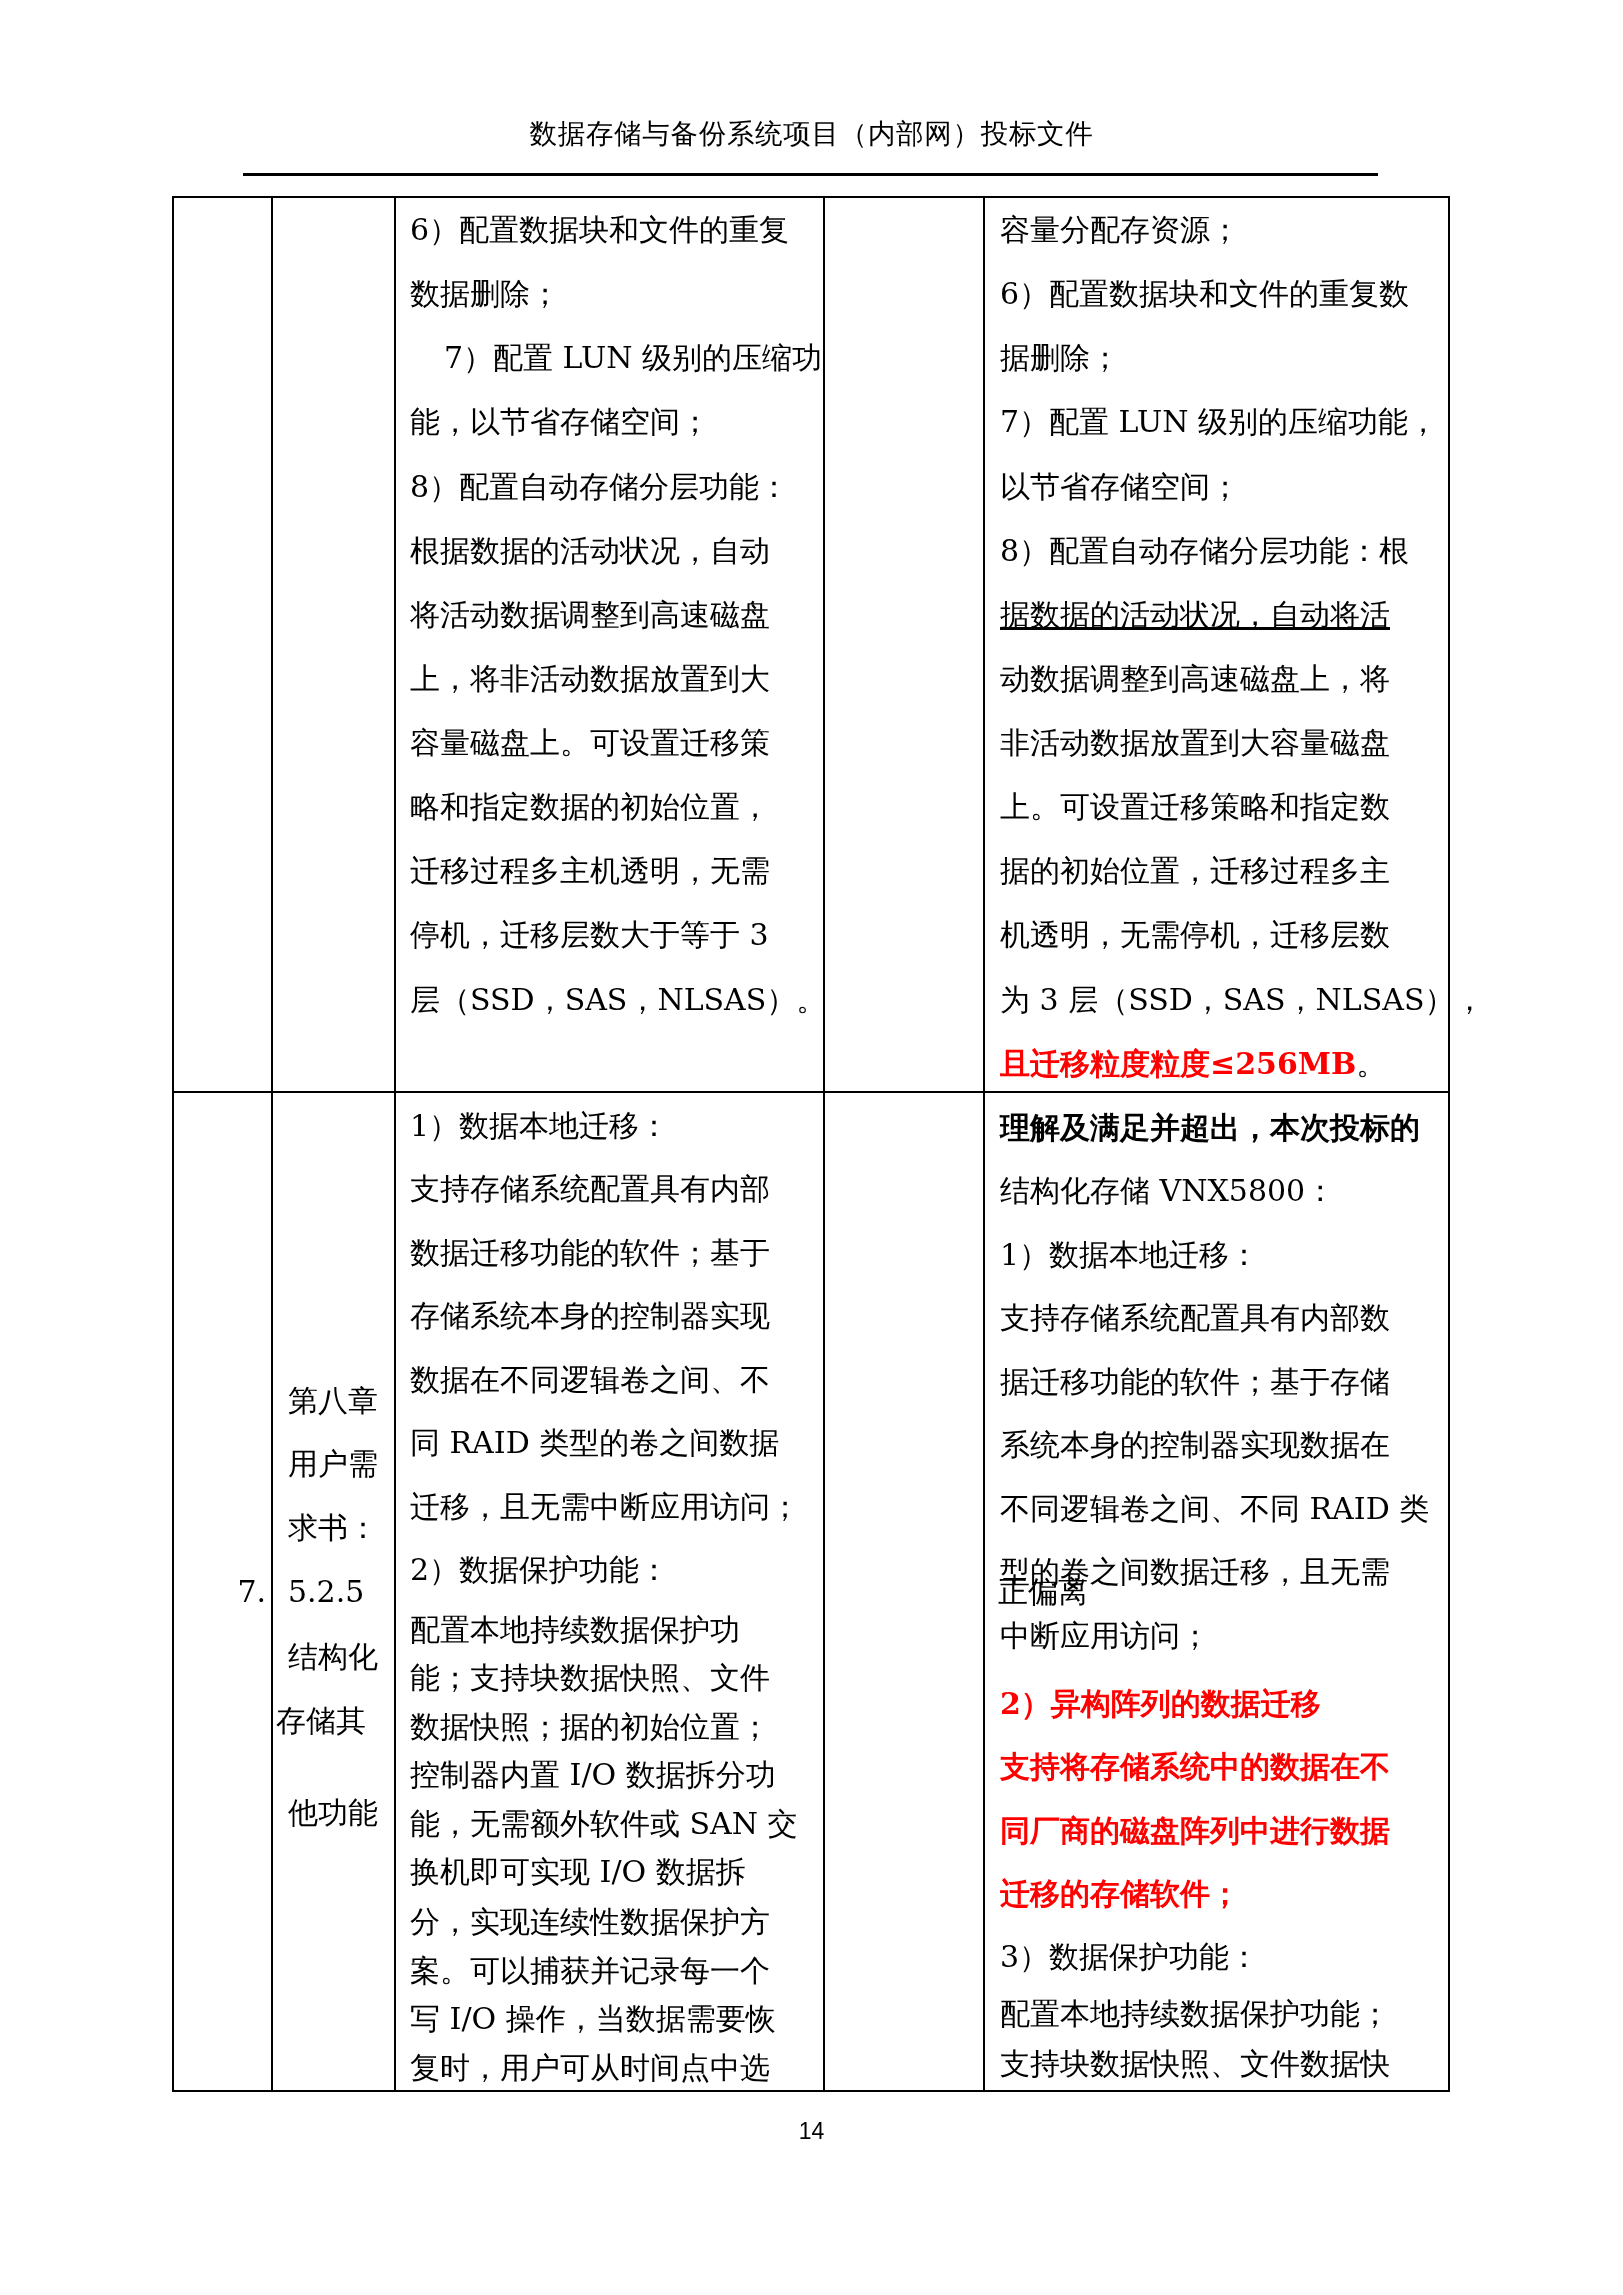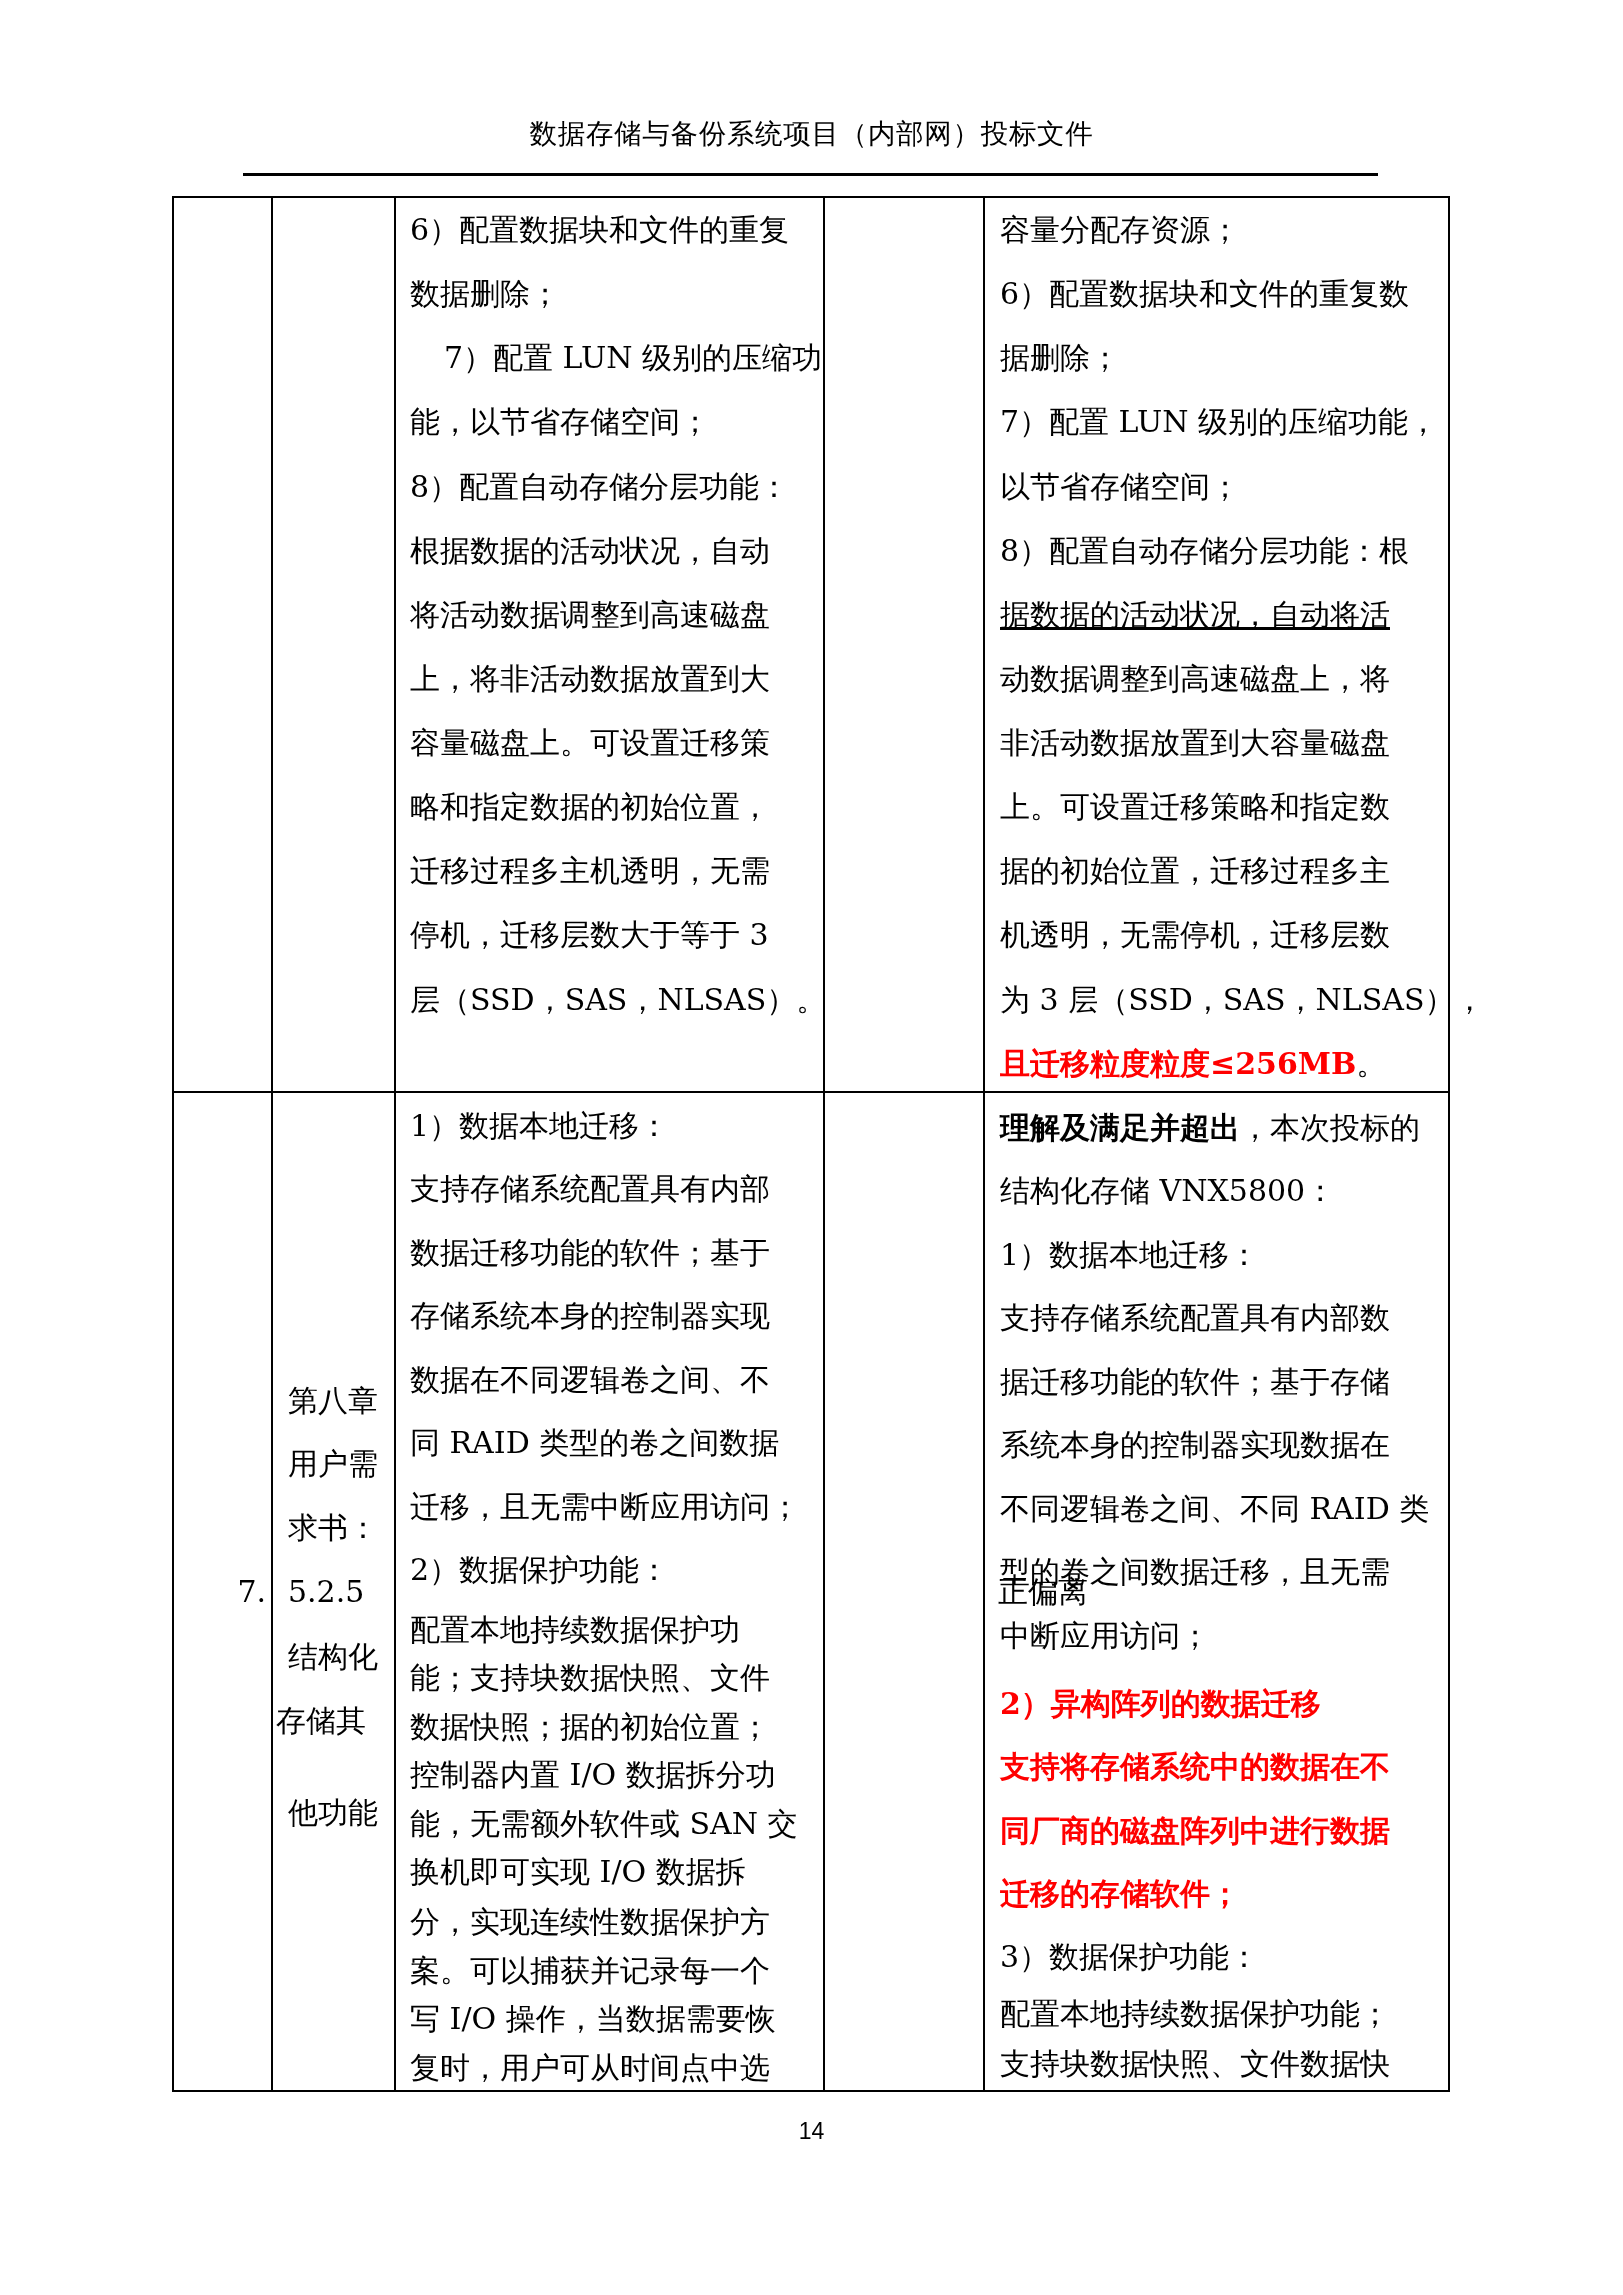--- a/index.html
+++ b/index.html
@@ -87,21 +87,21 @@
       <div class="line" style="left: 238px; top: 1415px;"><span>配置本地持续数据保护功</span></div>
       <div class="line" style="left: 238px; top: 1463px;"><span>能；支持块数据快照、文件</span></div>
       <div class="line" style="left: 238px; top: 1512px;"><span>数据快照；据的初始位置；</span></div>
       <div class="line" style="left: 238px; top: 1560px;"><span>控制器内置 I/O 数据拆分功</span></div>
       <div class="line" style="left: 238px; top: 1609px;"><span>能，无需额外软件或 SAN 交</span></div>
       <div class="line" style="left: 238px; top: 1657px;"><span>换机即可实现 I/O 数据拆</span></div>
       <div class="line" style="left: 238px; top: 1707px;"><span>分，实现连续性数据保护方</span></div>
       <div class="line" style="left: 238px; top: 1756px;"><span>案。可以捕获并记录每一个</span></div>
       <div class="line" style="left: 238px; top: 1804px;"><span>写 I/O 操作，当数据需要恢</span></div>
       <div class="line" style="left: 238px; top: 1853px;"><span>复时，用户可从时间点中选</span></div>
-      <div class="line" style="left: 828px; top: 913px;"><span class="seg-bold">理解及满足并超出</span><span style="color: rgb(0, 0, 0); font-weight: normal;">，本次投标的</span></div>
+      <div class="line" style="left: 828px; top: 913px;"><span class="seg-bold">理解及满足并超出</span><span style="color: rgb(0, 0, 0); font-weight: bold;">，本次投标的</span></div>
       <div class="line" style="left: 828px; top: 976px;"><span>结构化存储 VNX5800：</span></div>
       <div class="line" style="left: 828px; top: 1040px;"><span>1）数据本地迁移：</span></div>
       <div class="line" style="left: 828px; top: 1103px;"><span>支持存储系统配置具有内部数</span></div>
       <div class="line" style="left: 828px; top: 1167px;"><span>据迁移功能的软件；基于存储</span></div>
       <div class="line" style="left: 828px; top: 1230px;"><span>系统本身的控制器实现数据在</span></div>
       <div class="line" style="left: 828px; top: 1294px;"><span>不同逻辑卷之间、不同 RAID 类</span></div>
       <div class="line" style="left: 828px; top: 1357px;"><span>型的卷之间数据迁移，且无需</span></div>
       <div class="line" style="left: 828px; top: 1421px;"><span>中断应用访问；</span></div>
       <div class="line red" style="left: 828px; top: 1489px;"><span>2）异构阵列的数据迁移</span></div>
       <div class="line red" style="left: 828px; top: 1552px;"><span>支持将存储系统中的数据在不</span></div>

